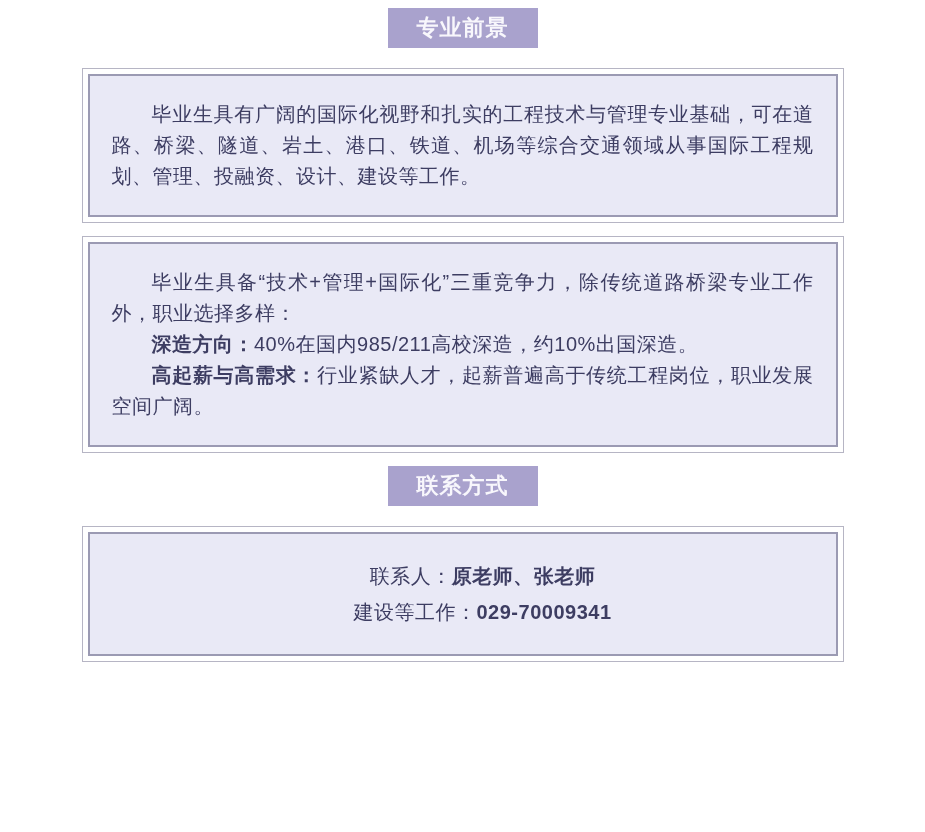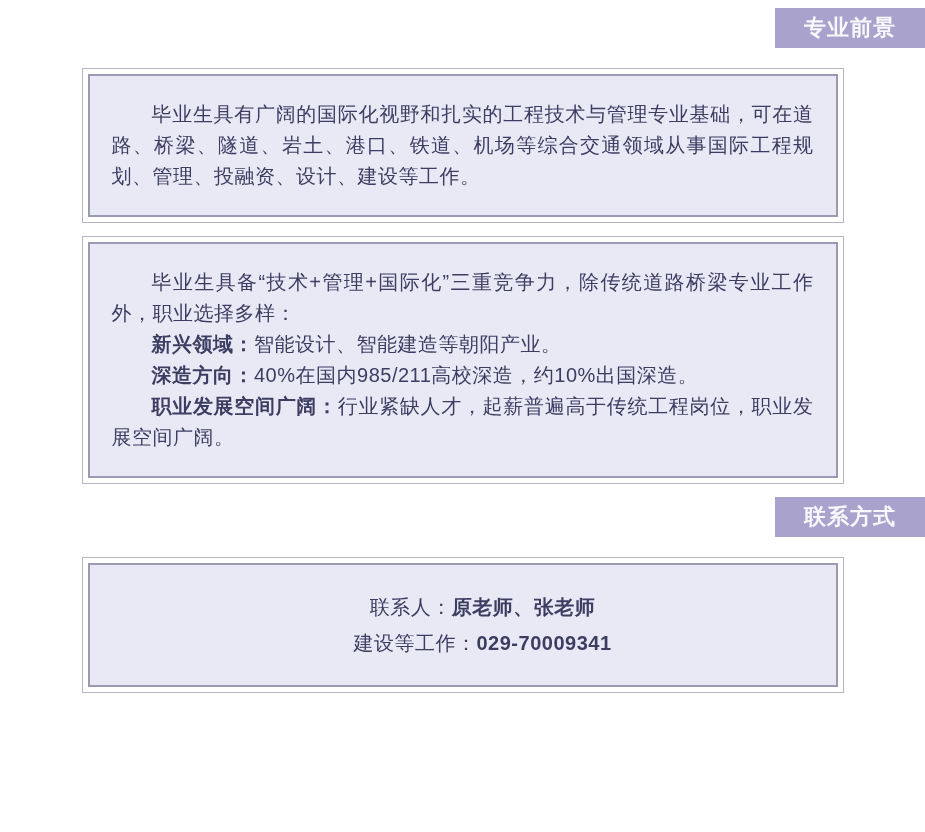--- a/index.html
+++ b/index.html
@@ -9,21 +9,21 @@
   }
   .page {
     width: 925px;
     min-height: 832px;
     box-sizing: border-box;
     padding: 8px 0 8px 0;
     background: #ffffff;
     font-family: "Liberation Sans", "DejaVu Sans", sans-serif;
   }
   .badge-row {
-    text-align: right;
+    text-align: center;
     margin: 0 0 20px 0;
   }
   .badge {
     display: inline-block;
     background: #a9a2cd;
     color: #f8f7fc;
     font-size: 22px;
     font-weight: bold;
     line-height: 24px;
     padding: 8px 29px;
@@ -82,23 +82,22 @@
       <div class="box-inner">
         <p class="para"><span>毕业生具有广阔的国际化视野和扎实的工程技术与管理专业基础，可在道路、桥梁、隧道、岩土、港口、铁道、机场等综合交通领域从事国际工程规划、管理、投融资、设计、建设等工作。</span></p>
       </div>
     </div>
   </section>
 
   <section>
     <div class="box-outer">
       <div class="box-inner">
         <p class="para"><span>毕业生具备“技术+管理+国际化”三重竞争力，除传统道路桥梁专业工作外，职业选择多样：</span></p>
-        <p class="para"><b>新兴领域：</b><span>智能设计、智能建造等朝阳产业。</span></p>
         <p class="para"><b>深造方向：</b><span>40%在国内985/211高校深造，约10%出国深造。</span></p>
-        <p class="para"><b>职业发展空间广阔：</b><span>行业紧缺人才，起薪普遍高于传统工程岗位，职业发展空间广阔。</span></p>
+        <p class="para"><b>高起薪与高需求：</b><span>行业紧缺人才，起薪普遍高于传统工程岗位，职业发展空间广阔。</span></p>
       </div>
     </div>
   </section>
 
   <section>
     <div class="badge-row">
       <div class="badge">联系方式</div>
     </div>
     <div class="box-outer">
       <div class="box-inner contact-inner">

